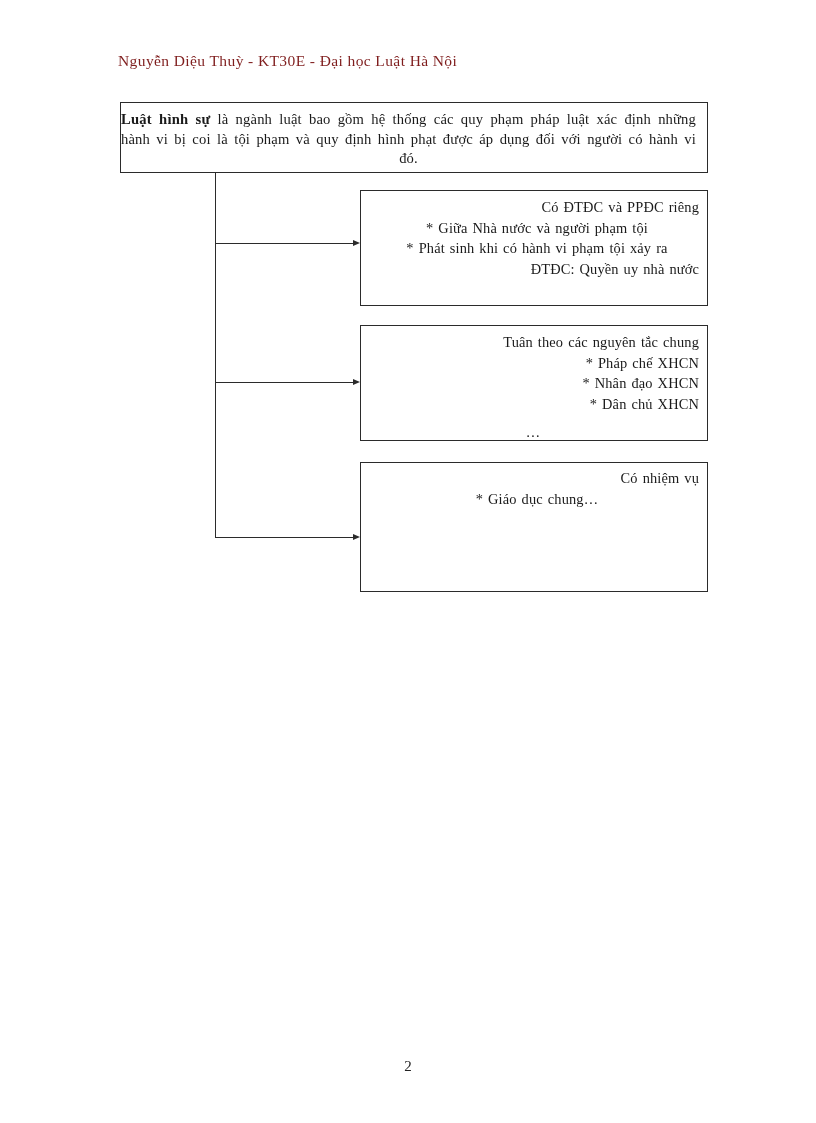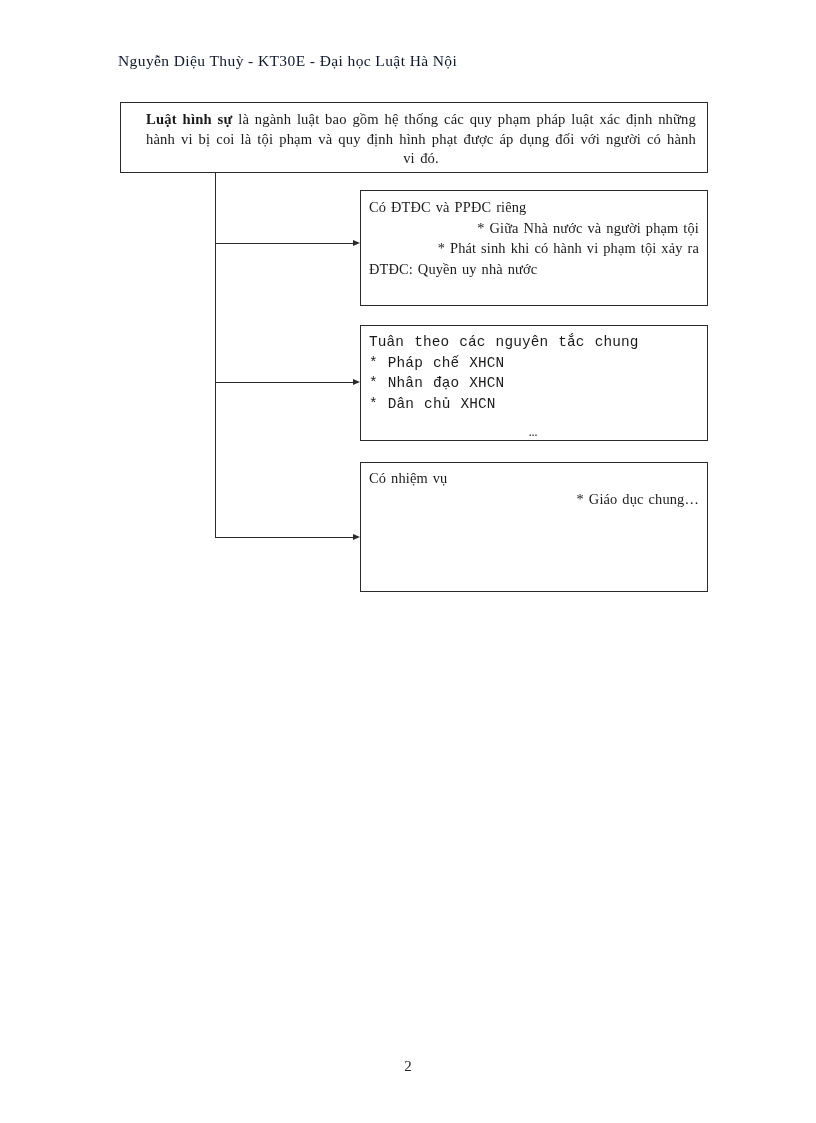--- a/index.html
+++ b/index.html
@@ -24,70 +24,70 @@
   }
 
   
   .header-line {
     position: absolute;
     left: 118px;
     top: 52px;
     font-size: 15.5px;
     letter-spacing: 0.4px;
     white-space: nowrap;
-    color: #0f172a;
+    color: #7f1d1d;
   }
 
   
   .box {
     position: absolute;
     border: 1.3px solid #2b2b2b;
     background: #ffffff;
     box-sizing: border-box;
   }
 
   
   #root-box {
     left: 120px;
     top: 102px;
     width: 588px;
     height: 71px;
-    padding: 7px 11px 0 25px;
+    padding: 7px 11px 0 0;
   }
   .root-para {
     font-size: 14.6px;
     line-height: 19.5px;
     text-align: justify;
     text-align-last: center;
     letter-spacing: 0.15px;
     word-spacing: 1.6px;
     margin: 0;
   }
   .root-para .lead {
     font-weight: bold;
     letter-spacing: 0.2px;
   }
 
   
   #box-1 { left: 360px; top: 190px;  width: 348px; height: 116px; }
-  #box-2 { left: 360px; top: 325px;  width: 348px; height: 116px; font-family: Liberation Mono, monospace; }
+  #box-2 { left: 360px; top: 325px;  width: 348px; height: 116px; }
   #box-3 { left: 360px; top: 462px;  width: 348px; height: 130px; }
 
   .box-inner {
     padding: 6px 8px 0 8px;
   }
   .ln {
     font-size: 14.4px;
     line-height: 20.6px;
     letter-spacing: 0.15px;
     word-spacing: 1.2px;
     white-space: nowrap;
   }
-  .ln.c { text-align: left; }
-  .ln.l { text-align: right; padding-left: 6px; }
+  .ln.c { text-align: right; }
+  .ln.l { text-align: center; padding-left: 6px; }
   .ln.dots { text-align: center; letter-spacing: 2px; }
   .gap-sm { height: 8px; }
 
   
   #box-3 .box-inner { padding-top: 5px; }
 
   
   .conn {
     position: absolute;
     background: #2b2b2b;

